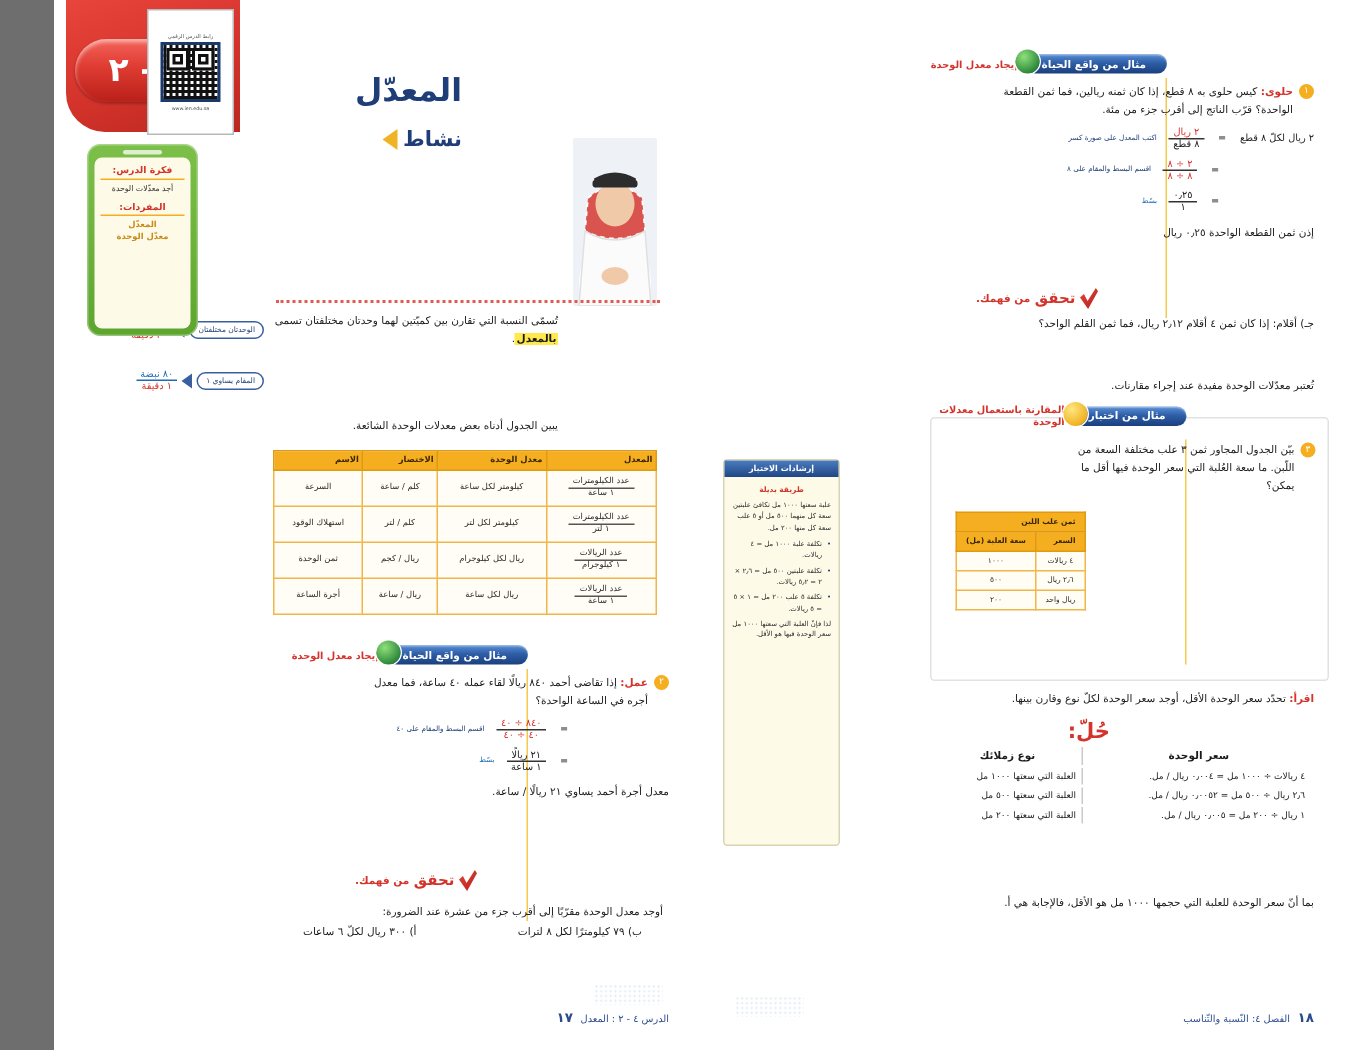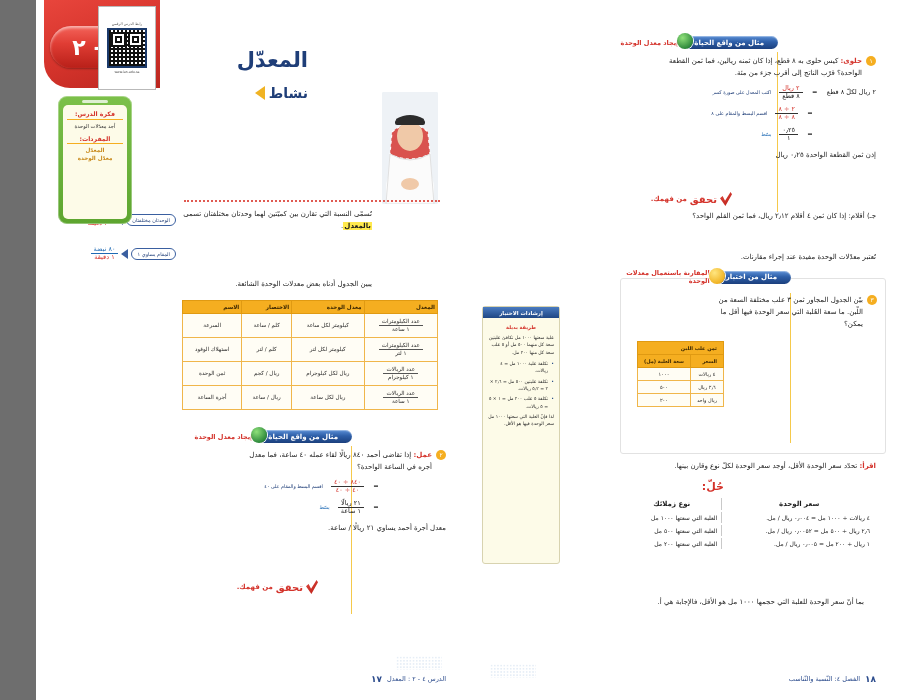--- a/index.html
+++ b/index.html
@@ -336,21 +336,21 @@
           <td>٢٠٠</td>
         </tr>
       </tbody>
         </table>
     </div>
 
     <div class="ar" style="position:absolute; top:462px; right:24px; width:256px; font-size:7px;">
       <b class="red">اقرأ:</b>
       <span>تحدّد سعر الوحدة الأقل، أوجد سعر الوحدة لكلّ نوع وقارن بينها.</span>
     </div>
-    <div class="ar" style="position:absolute; top:480px; right:176px; font-size:11px; font-weight:bold; color:#d4332b;">حُلّ:</div>
+    <div class="ar" style="position:absolute; top:480px; right:160px; font-size:14px; font-weight:bold; color:#d4332b;">حُلّ:</div>
 
     <table class="solve-tbl ar" style="position:absolute; top:496px; right:24px; width:256px;">
       <tbody>
           <tr>
         <td class="solve-hdr">سعر الوحدة</td>
         <td class="solve-hdr vline">نوع زملائك</td>
       </tr>
       <tr>
         <td>٤ ريالات ÷ ١٠٠٠ مل = ٠٫٠٠٤ ريال / مل.</td>
         <td class="vline">العلبة التي سعتها ١٠٠٠ مل</td>
@@ -359,21 +359,21 @@
         <td>٢٫٦ ريال ÷ ٥٠٠ مل = ٠٫٠٠٥٢ ريال / مل.</td>
         <td class="vline">العلبة التي سعتها ٥٠٠ مل</td>
       </tr>
       <tr>
         <td>١ ريال ÷ ٢٠٠ مل = ٠٫٠٠٥ ريال / مل.</td>
         <td class="vline">العلبة التي سعتها ٢٠٠ مل</td>
       </tr>
     </tbody>
       </table>
 
-    <div class="ar" style="position:absolute; top:598px; right:36px; width:258px; font-size:7px;">بما أنّ سعر الوحدة للعلبة التي حجمها ١٠٠٠ مل هو الأقل، فالإجابة هي أ.</div>
+    <div class="ar" style="position:absolute; top:598px; right:24px; width:258px; font-size:7px;">بما أنّ سعر الوحدة للعلبة التي حجمها ١٠٠٠ مل هو الأقل، فالإجابة هي أ.</div>
 
     <div class="side-blue ar">
       <div class="hd">إرشادات الاختبار</div>
       <div class="bd">
         <div class="sub">طريقة بديلة</div>
         <div style="margin-bottom:4px;">علبة سعتها ١٠٠٠ مل تكافئ علبتين سعة كل منهما ٥٠٠ مل أو ٥ علب سعة كل منها ٢٠٠ مل.</div>
         <ul>
           <li>تكلفة علبة ١٠٠٠ مل = ٤ ريالات.</li>
           <li>تكلفة علبتين ٥٠٠ مل = ٢٫٦ × ٢ = ٥٫٢ ريالات.</li>
           <li>تكلفة ٥ علب ٢٠٠ مل = ١ × ٥ = ٥ ريالات.</li>
@@ -541,20 +541,27 @@
       </div>
 
       <div style="margin-top:7px; font-size:7px;">معدل أجرة أحمد يساوي ٢١ ريالًا / ساعة.</div>
     </div>
 
     <div class="check-head" style="top:580px; right:150px;">
       <span class="mark"></span>
       <span class="t1">تحقق</span>
       <span class="t2">من فهمك.</span>
     </div>
+    <div class="ar" style="position:absolute; top:602px; right:26px; width:254px; font-size:7px; line-height:1.9;">
+      <div>أوجد معدل الوحدة مقرّبًا إلى أقرب جزء من عشرة عند الضرورة:</div>
+      <div style="display:flex; justify-content:space-between; padding:0 14px;">
+        <span><span>ب)</span> <span>٧٩ كيلومترًا لكل ٨ لترات</span></span>
+        <span><span>أ)</span> <span>٣٠٠ ريال لكلّ ٦ ساعات</span></span>
+      </div>
+    </div>
 
     <div class="wm" style="right:26px; bottom:30px;">
         <div class="wm-dots"></div>
       </div>
 
     <div class="footer ar" style="right:22px;">
       <span>الدرس ٤ - ٢ : المعدل</span>
       <span class="pg">١٧</span>
     </div>
 

